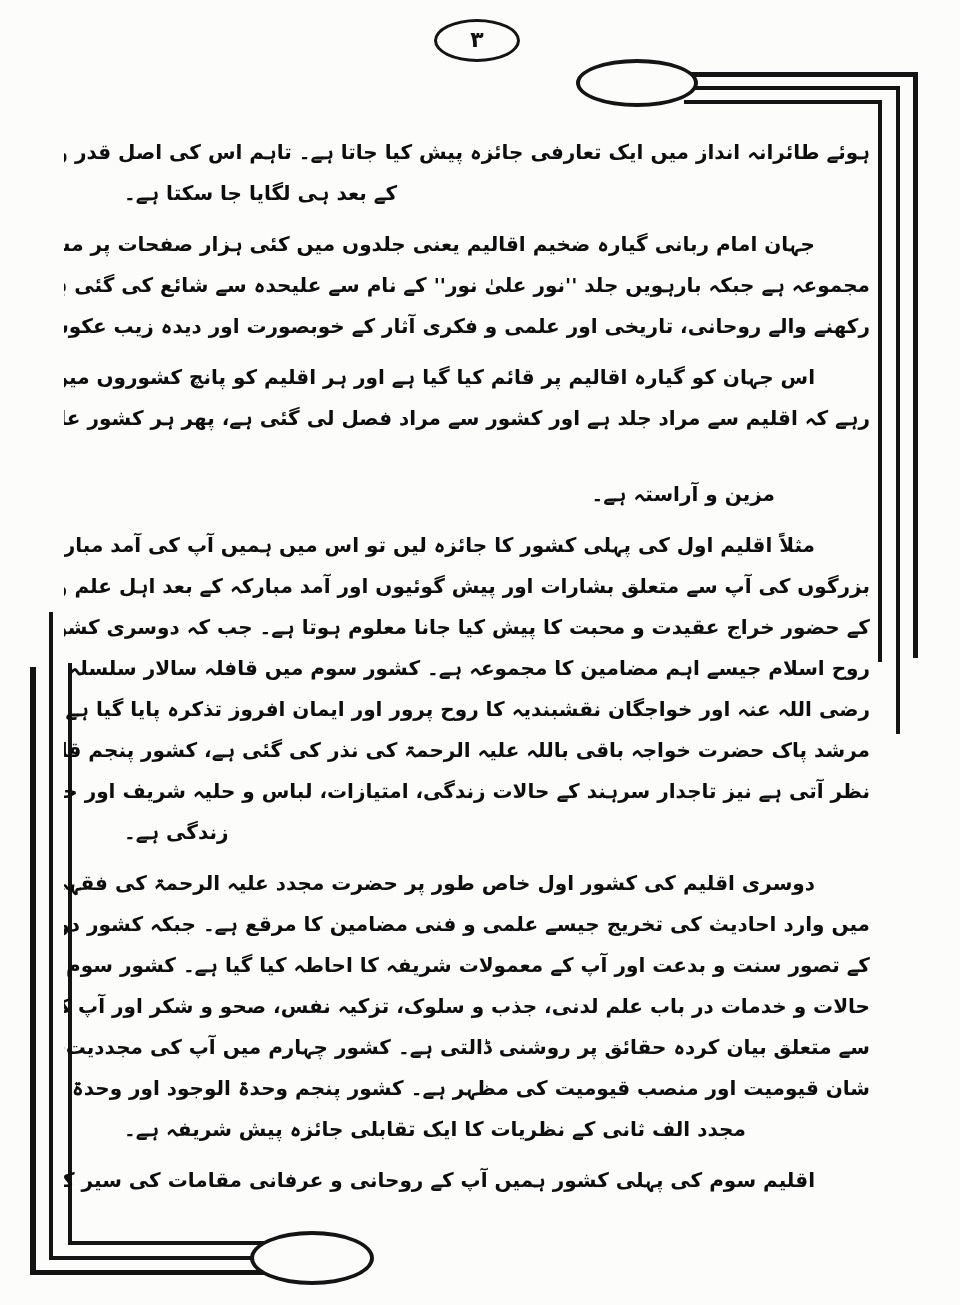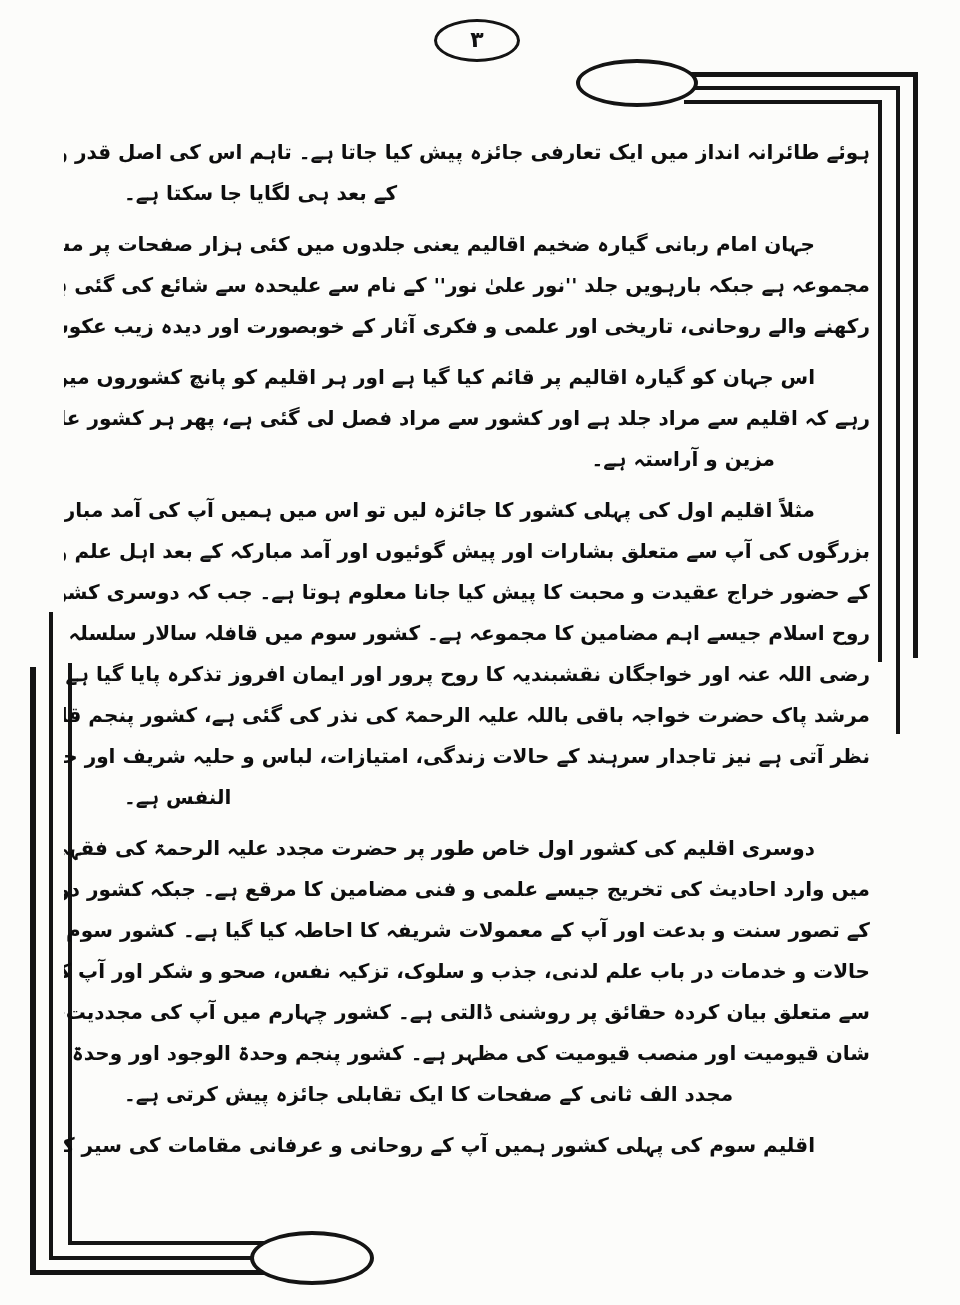--- a/index.html
+++ b/index.html
@@ -38,21 +38,21 @@
   .para { margin:0 0 10px 0; }
   .line {
     height:41px; line-height:41px;
     direction:rtl; unicode-bidi:embed;
     font-size:20px; font-weight:bold;
     white-space:nowrap; overflow:hidden;
     text-align:justify; text-align-last:justify;
   }
   .indent { padding-right:55px; }
   .end-left  { text-align:center;  text-align-last:left;  padding-left:60px; }
-  .end-right { text-align:right; text-align-last:right; padding-right:95px; }
+  .end-right { text-align:right; text-align-last:right; padding-right:95px;margin-top:35px; }
 </style>
 </head>
 <body>
 
 <div class="page">
 
   <div class="pagenum-oval">
     <span>۳</span>
   </div>
 
@@ -92,31 +92,31 @@
     </div>
 
     <div class="para">
       <div class="line indent">مثلاً اقلیم اول کی پہلی کشور کا جائزہ لیں تو اس میں ہمیں آپ کی آمد مبارکہ سے پہلے صاحبان نظر</div>
       <div class="line">بزرگوں کی آپ سے متعلق بشارات اور پیش گوئیوں اور آمد مبارکہ کے بعد اہل علم و فضل کی طرف سے آپ</div>
       <div class="line">کے حضور خراج عقیدت و محبت کا پیش کیا جانا معلوم ہوتا ہے۔ جب کہ دوسری کشور تصوف اور اس کی بنیاد اور</div>
       <div class="line">روح اسلام جیسے اہم مضامین کا مجموعہ ہے۔ کشور سوم میں قافلہ سالار سلسلہ نقشبند سیدنا حضرت صدیق اکبر</div>
       <div class="line">رضی اللہ عنہ اور خواجگان نقشبندیہ کا روح پرور اور ایمان افروز تذکرہ پایا گیا ہے۔ کشور چہارم میں آپ کے</div>
       <div class="line">مرشد پاک حضرت خواجہ باقی باللہ علیہ الرحمۃ کی نذر کی گئی ہے، کشور پنجم قاری کو دیار سرہند کی سیر کرائی ہوئی</div>
       <div class="line">نظر آتی ہے نیز تاجدار سرہند کے حالات زندگی، امتیازات، لباس و حلیہ شریف اور خانقاہی ماحول سے پردہ</div>
-      <div class="line end-left">النفس ہے۔</div>
+      <div class="line end-left">زندگی ہے۔</div>
     </div>
 
     <div class="para">
       <div class="line indent">دوسری اقلیم کی کشور اول خاص طور پر حضرت مجدد علیہ الرحمۃ کی فقہی و ادبی اور علمی خدمات نیز مکتوبات</div>
       <div class="line">میں وارد احادیث کی تخریج جیسے علمی و فنی مضامین کا مرقع ہے۔ جبکہ کشور دوم میں آپ کی دعوت و تبلیغ آپ</div>
       <div class="line">کے تصور سنت و بدعت اور آپ کے معمولات شریفہ کا احاطہ کیا گیا ہے۔ کشور سوم آپ کے روحانی اور باطنی</div>
       <div class="line">حالات و خدمات در باب علم لدنی، جذب و سلوک، تزکیہ نفس، صحو و شکر اور آپ کے علم النفس و علم الآفاق</div>
       <div class="line">سے متعلق بیان کردہ حقائق پر روشنی ڈالتی ہے۔ کشور چہارم میں آپ کی مجددیت، نظریہ قیومیت،</div>
       <div class="line">شان قیومیت اور منصب قیومیت کی مظہر ہے۔ کشور پنجم وحدۃ الوجود اور وحدۃ الشہود نیز ابن عربی اور حضرت</div>
-      <div class="line end-left">مجدد الف ثانی کے صفحات کا ایک تقابلی جائزہ پیش کرتی ہے۔</div>
+      <div class="line end-left">مجدد الف ثانی کے نظریات کا ایک تقابلی جائزہ پیش شریفہ ہے۔</div>
     </div>
 
     <div class="para">
       <div class="line indent">اقلیم سوم کی پہلی کشور ہمیں آپ کے روحانی و عرفانی مقامات کی سیر کراتی ہے اور کشور دوم آپ کی</div>
     </div>
 
   </div>
 </div>
 
 </body></html>

